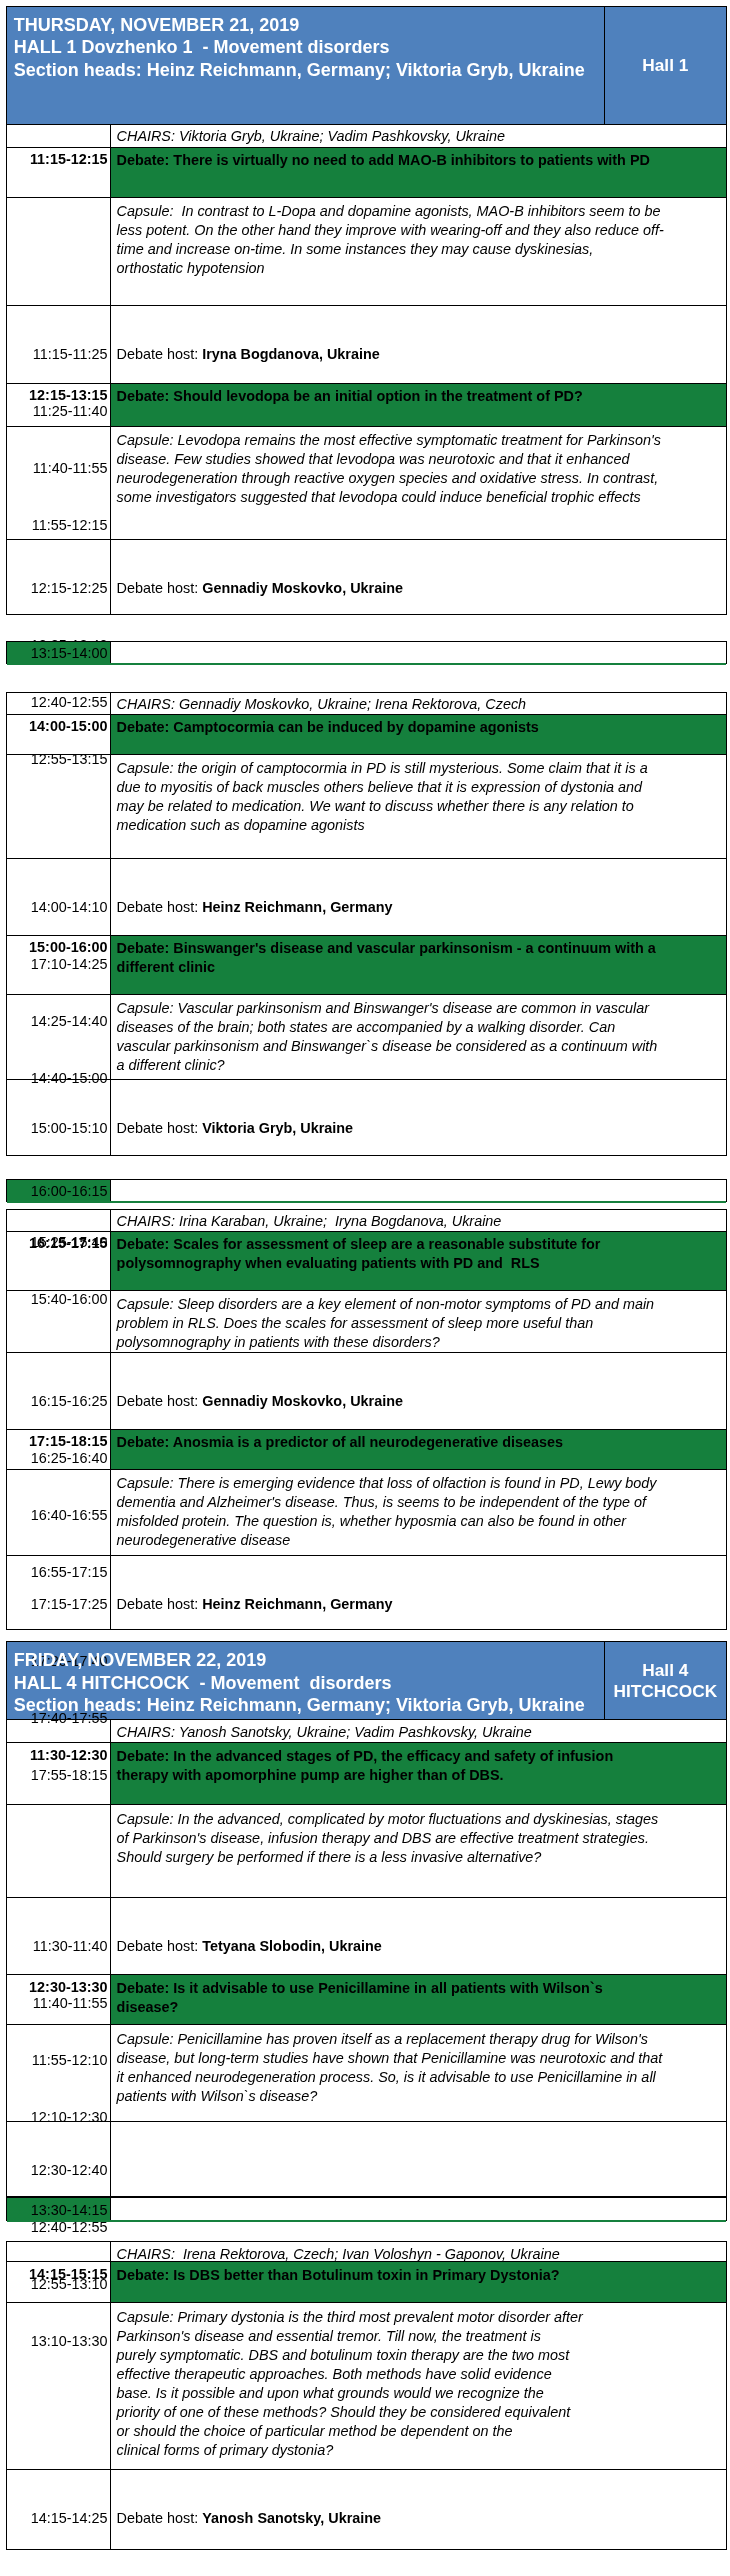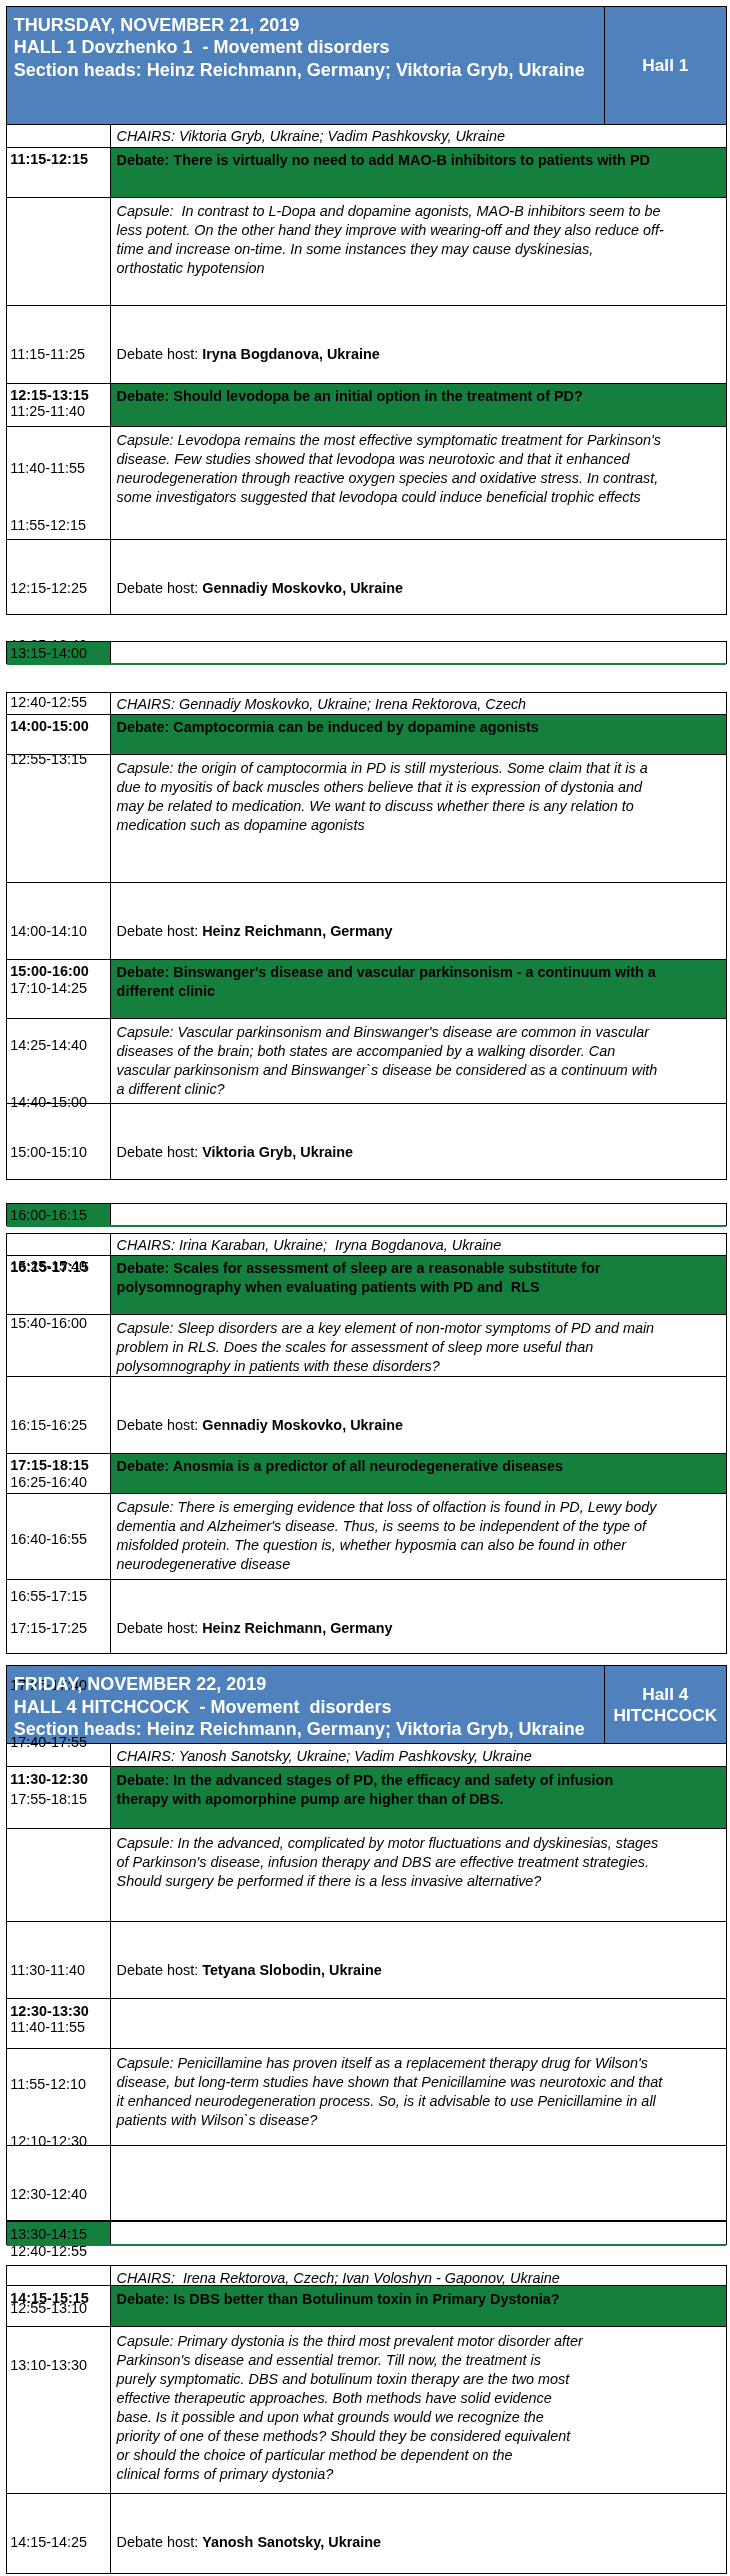--- a/index.html
+++ b/index.html
@@ -1,21 +1,21 @@
 <!DOCTYPE html>
 <html style="font-size:9.2px"><head>
 <meta charset="utf-8">
 <style>
   html,body{margin:0;padding:0;background:#ffffff;}
   body{width:730px;height:2576px;overflow:hidden;font-family:"Liberation Sans",sans-serif;color:#000;}
   .page{padding:5.8px 0 0 5.8px;}
   .tbl{width:721px;box-sizing:border-box;border:1.7px solid #000;background:#fff;}
   .row{display:flex;box-sizing:border-box;border-bottom:1.7px solid #000;align-items:stretch;}
   .row:last-child{border-bottom:none;}
-  .c-time{width:104px;box-sizing:border-box;border-right:1.2px solid #000;padding:2.3px 2.3px 0 3.5px;font-size:14.4px;line-height:19px;white-space:pre-wrap;}
+  .c-time{width:104px;box-sizing:border-box;border-right:1.2px solid #000;padding:2.3px 2.3px 0 3.5px;font-size:14.4px;line-height:19px;white-space:pre-wrap;text-align:right;}
   .c-main{flex:1;box-sizing:border-box;padding:2.3px 4.6px 0 5.8px;font-size:14.4px;line-height:19px;white-space:pre-wrap;overflow:hidden;}
   .bold{font-weight:bold;}
   .italic{font-style:italic;}
   .hl{background:#15803d;}
   .title{font-weight:bold;padding-top:3.5px;}
   .capsule{font-style:italic;padding-top:4.6px;}
   .chairs{font-style:italic;}
   .times .c-time,.times .c-main{padding-top:1.2px;}
   .tline{height:19px;line-height:19px;white-space:pre-wrap;}
   .header-row{background:#4F81BD;color:#fff;}
@@ -106,21 +106,21 @@
   <div class="tbl" style="margin-top:28px">
     <div class="row" style="height:22px">
       <div class="c-time"></div>
       <div class="c-main chairs">CHAIRS: Gennadiy Moskovko, Ukraine; Irena Rektorova, Czech</div>
     </div>
 
     <div class="row" style="height:40px">
       <div class="c-time bold">14:00-15:00</div>
       <div class="c-main hl title">Debate: Camptocormia can be induced by dopamine agonists</div>
     </div>
-    <div class="row" style="height:128px">
+    <div class="row" style="height:104px">
       <div class="c-time"></div>
       <div class="c-main capsule">Capsule: the origin of camptocormia in PD is still mysterious. Some claim that it is a
 due to myositis of back muscles others believe that it is expression of dystonia and
 may be related to medication. We want to discuss whether there is any relation to
 medication such as dopamine agonists</div>
     </div>
     <div class="row times" style="height:77px">
       <div class="c-time">
         <div class="tline">14:00-14:10</div>
         <div class="tline">17:10-14:25</div>
@@ -264,20 +264,22 @@
       <div class="c-main">
         <div class="tline"><span>Debate host: </span><span class="bold">Tetyana Slobodin, Ukraine</span></div>
         
         
         
       </div>
     </div>
 
     <div class="row" style="height:50px">
       <div class="c-time bold">12:30-13:30</div>
+      <div class="c-main hl title">Debate: Is it advisable to use Penicillamine in all patients with Wilson`s
+disease?</div>
     </div>
     <div class="row" style="height:97px">
       <div class="c-time"></div>
       <div class="c-main capsule">Capsule: Penicillamine has proven itself as a replacement therapy drug for Wilson's
 disease, but long-term studies have shown that Penicillamine was neurotoxic and that
 it enhanced neurodegeneration process. So, is it advisable to use Penicillamine in all
 patients with Wilson`s disease?</div>
     </div>
     <div class="row times" style="height:75px">
       <div class="c-time">

